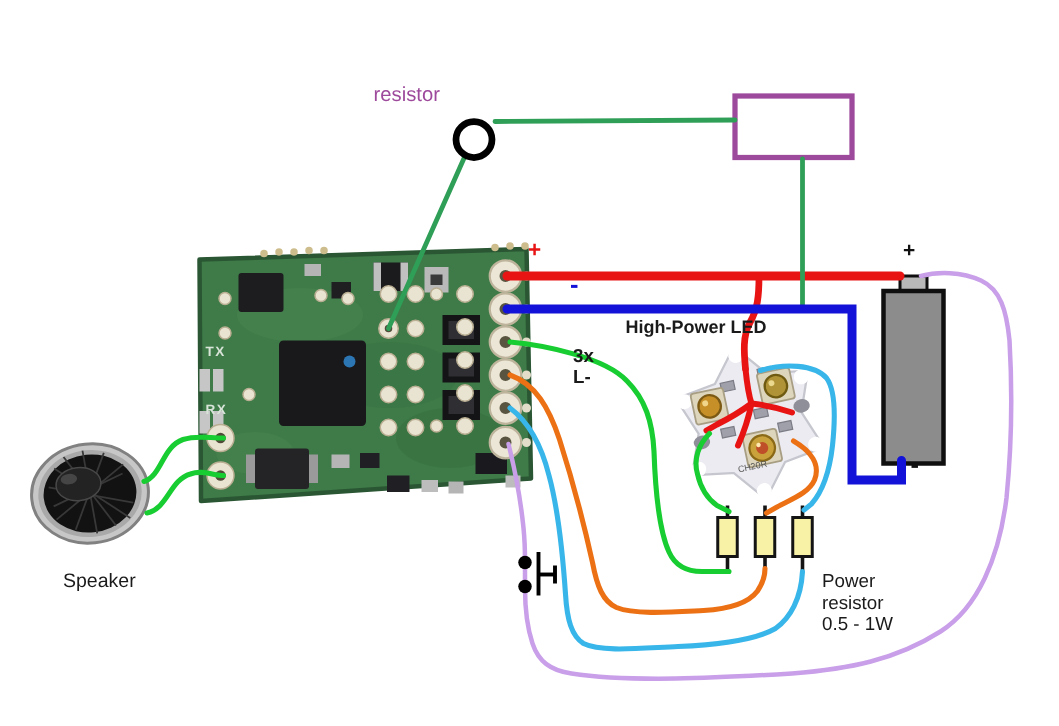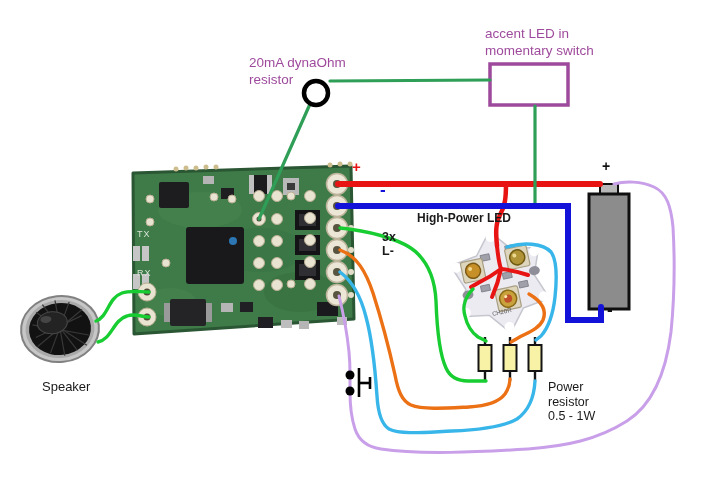--- a/index.html
+++ b/index.html
@@ -12,21 +12,21 @@
   .w-gdark{stroke:var(--wire-green-dark);}
   .w-green{stroke:var(--wire-green);}
   .w-orange{stroke:var(--wire-orange);}
   .w-cyan{stroke:var(--wire-cyan);}
   .w-violet{stroke:var(--wire-violet);}
   .lbl{position:absolute;white-space:nowrap;color:#1a1a1a;}
   .purple{color:var(--annotation-purple);font-size:13.5px;line-height:17px;}
   .blk{font-size:12.5px;line-height:14px;}
   .bold{font-weight:bold;}
   .sign{font-weight:bold;font-size:15px;line-height:15px;}
-  .silk{color:#d9e4d9;font-size:9px;font-weight:normal;letter-spacing:1px;line-height:9px;}
+  .silk{color:#d9e4d9;font-size:9px;font-weight:bold;letter-spacing:1px;line-height:9px;}
   .tiny{font-size:6px;color:#555;transform:rotate(-12deg);}
 </style>
 </head>
 <body>
 
 <div id="stage">
 <svg width="706" height="484" viewBox="0 0 706 484">
 
   <g>
     <path d="M133,173 L351,166 L354,319 L134,334 Z" fill="var(--pcb-green)" stroke="#2a5633" stroke-width="3" stroke-linejoin="round"></path>
@@ -252,28 +252,23 @@
   <g>
     <circle cx="350" cy="375" r="4.5" fill="#000"></circle>
     <circle cx="350" cy="391" r="4.5" fill="#000"></circle>
     <path d="M359,368 L359,397" stroke="#000" stroke-width="2.6"></path>
     <path d="M359,383 L370,383" stroke="#000" stroke-width="2.6"></path>
     <path d="M370,377 L370,389" stroke="#000" stroke-width="2.6"></path>
   </g>
 </svg>
 
 <div class="lbl purple" style="left:249px;top:54px;">
-  <div>20mA dynaOhm</div>
   <div>resistor</div>
 </div>
 
-<div class="lbl purple" style="left:485px;top:25px;">
-  <div>accent LED in</div>
-  <div>momentary switch</div>
-</div>
 
 <div class="lbl blk bold" style="left:417px;top:211px;font-size:12px;">High-Power LED</div>
 
 <div class="lbl blk bold" style="left:382px;top:230px;">
   <div>3x</div>
   <div>L-</div>
 </div>
 
 
 <div class="lbl blk" style="left:548px;top:332px;line-height:14.5px;margin-top:48px;">

